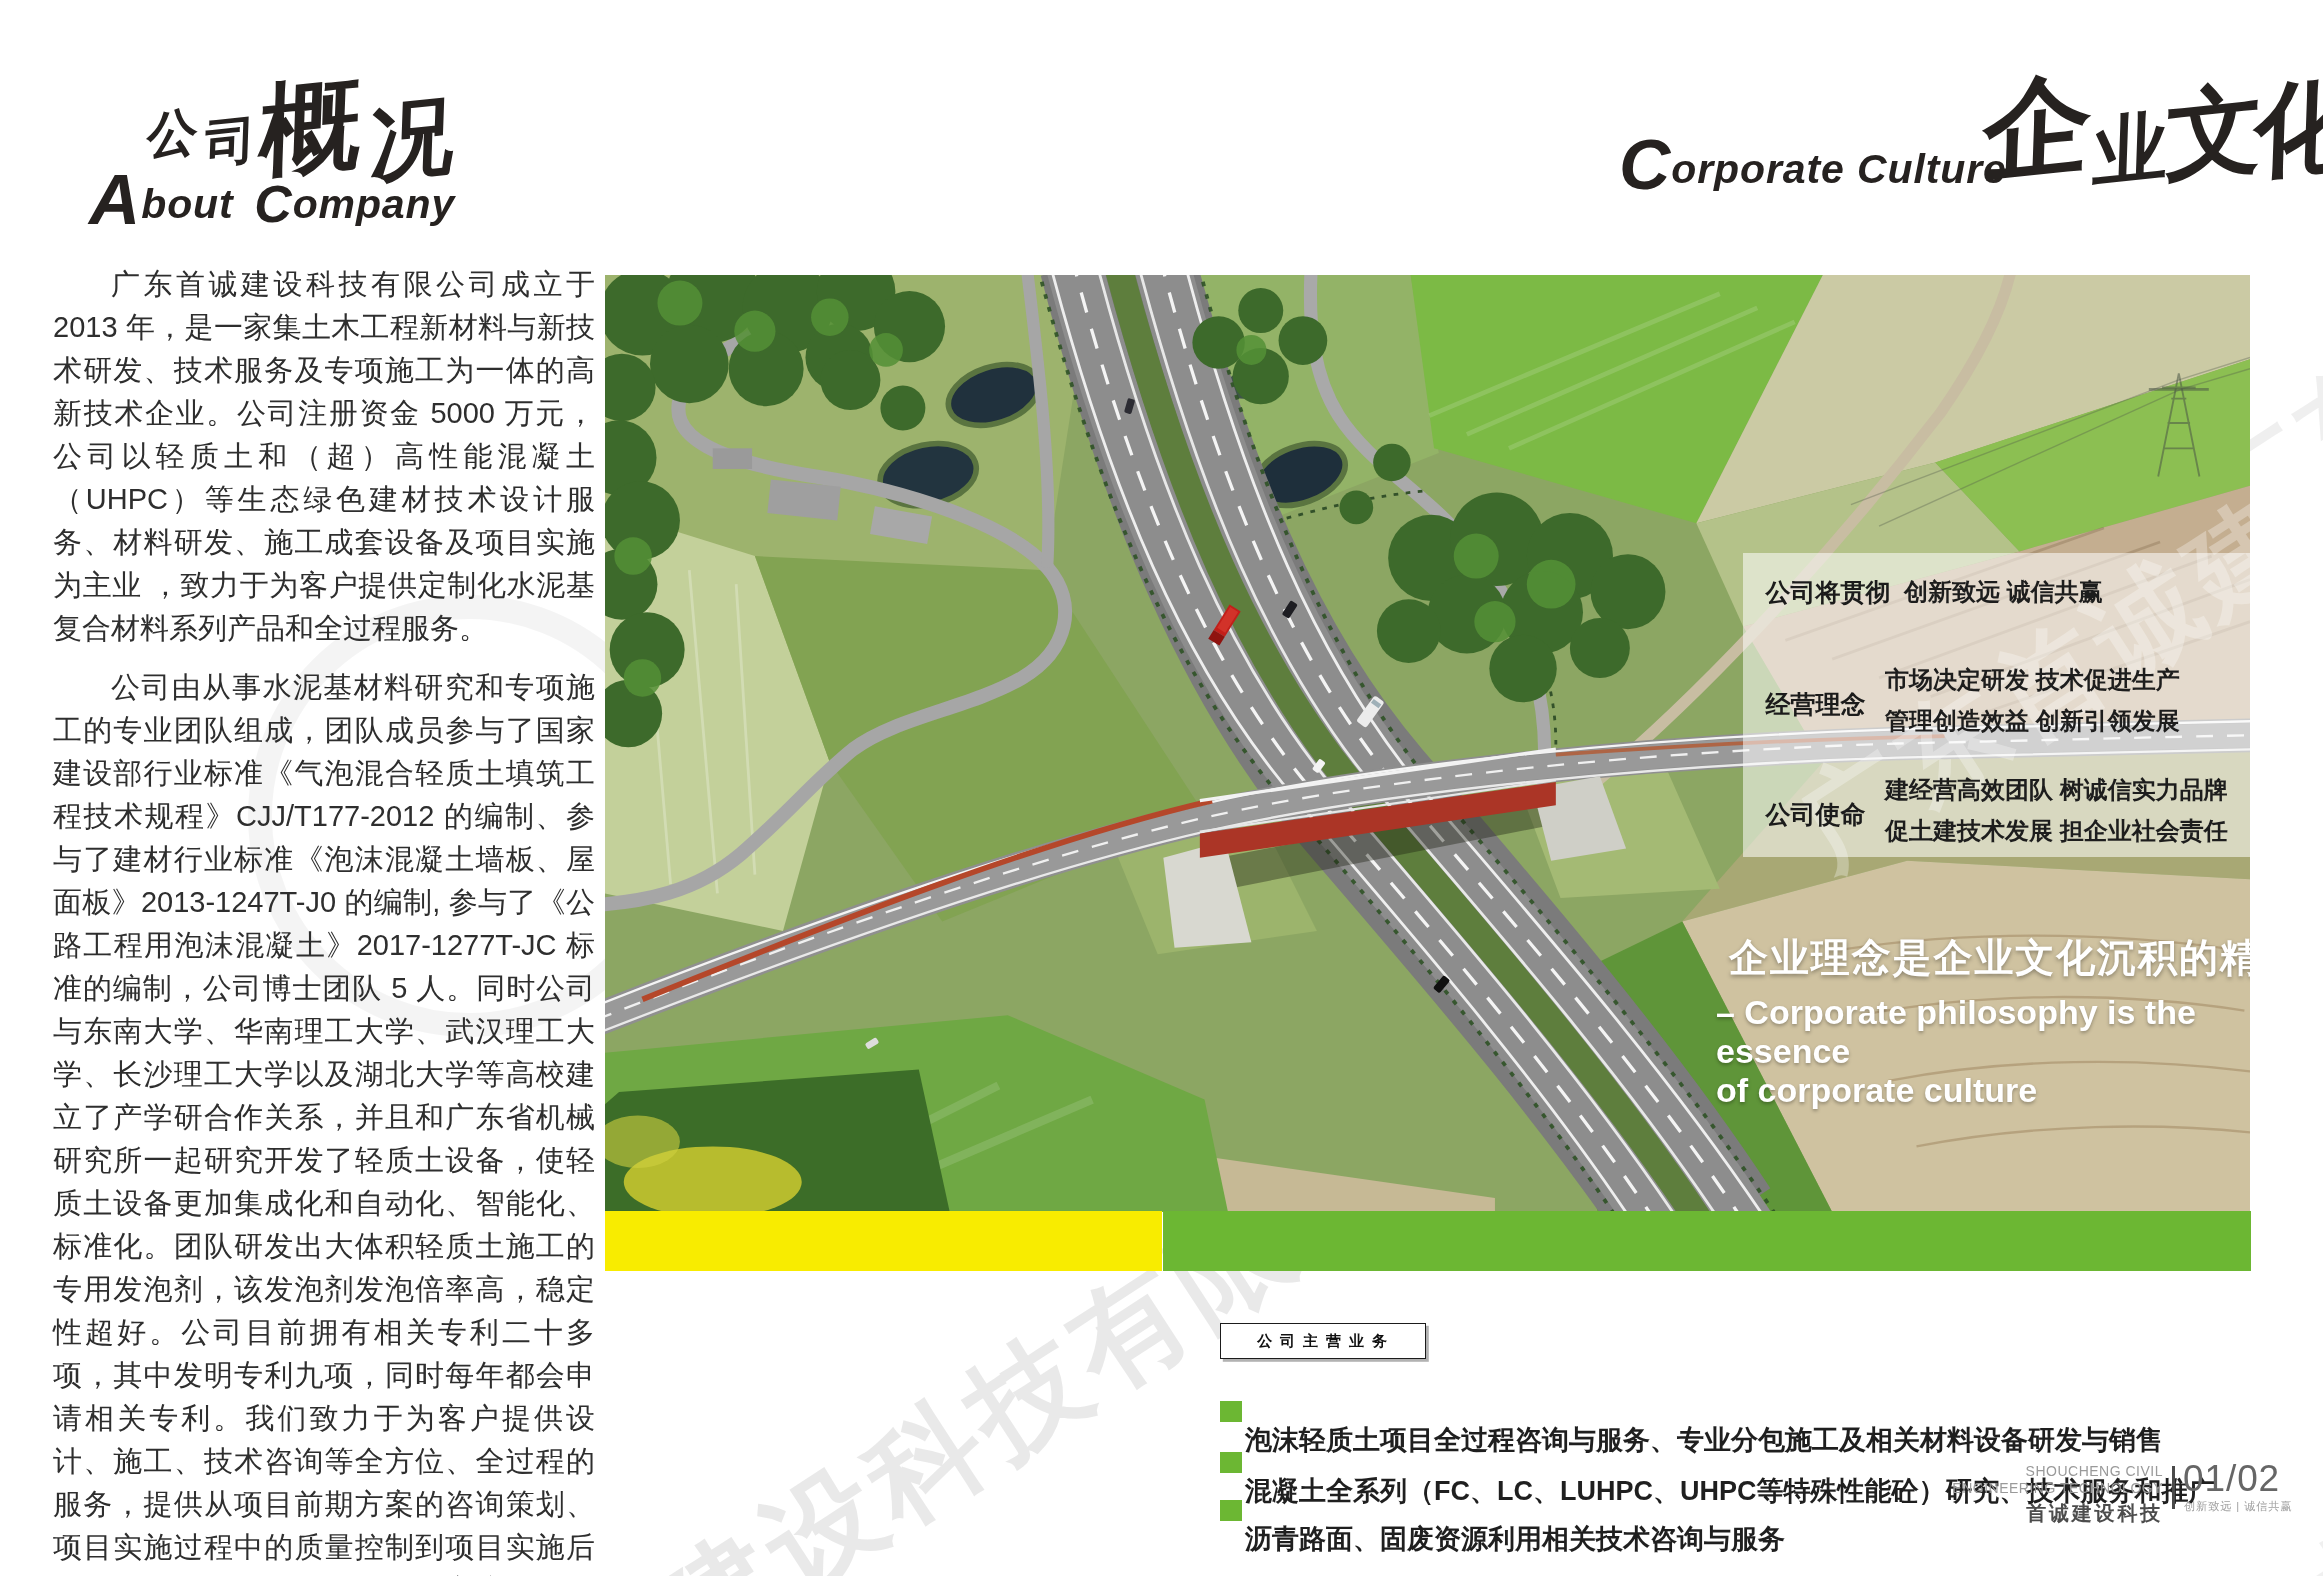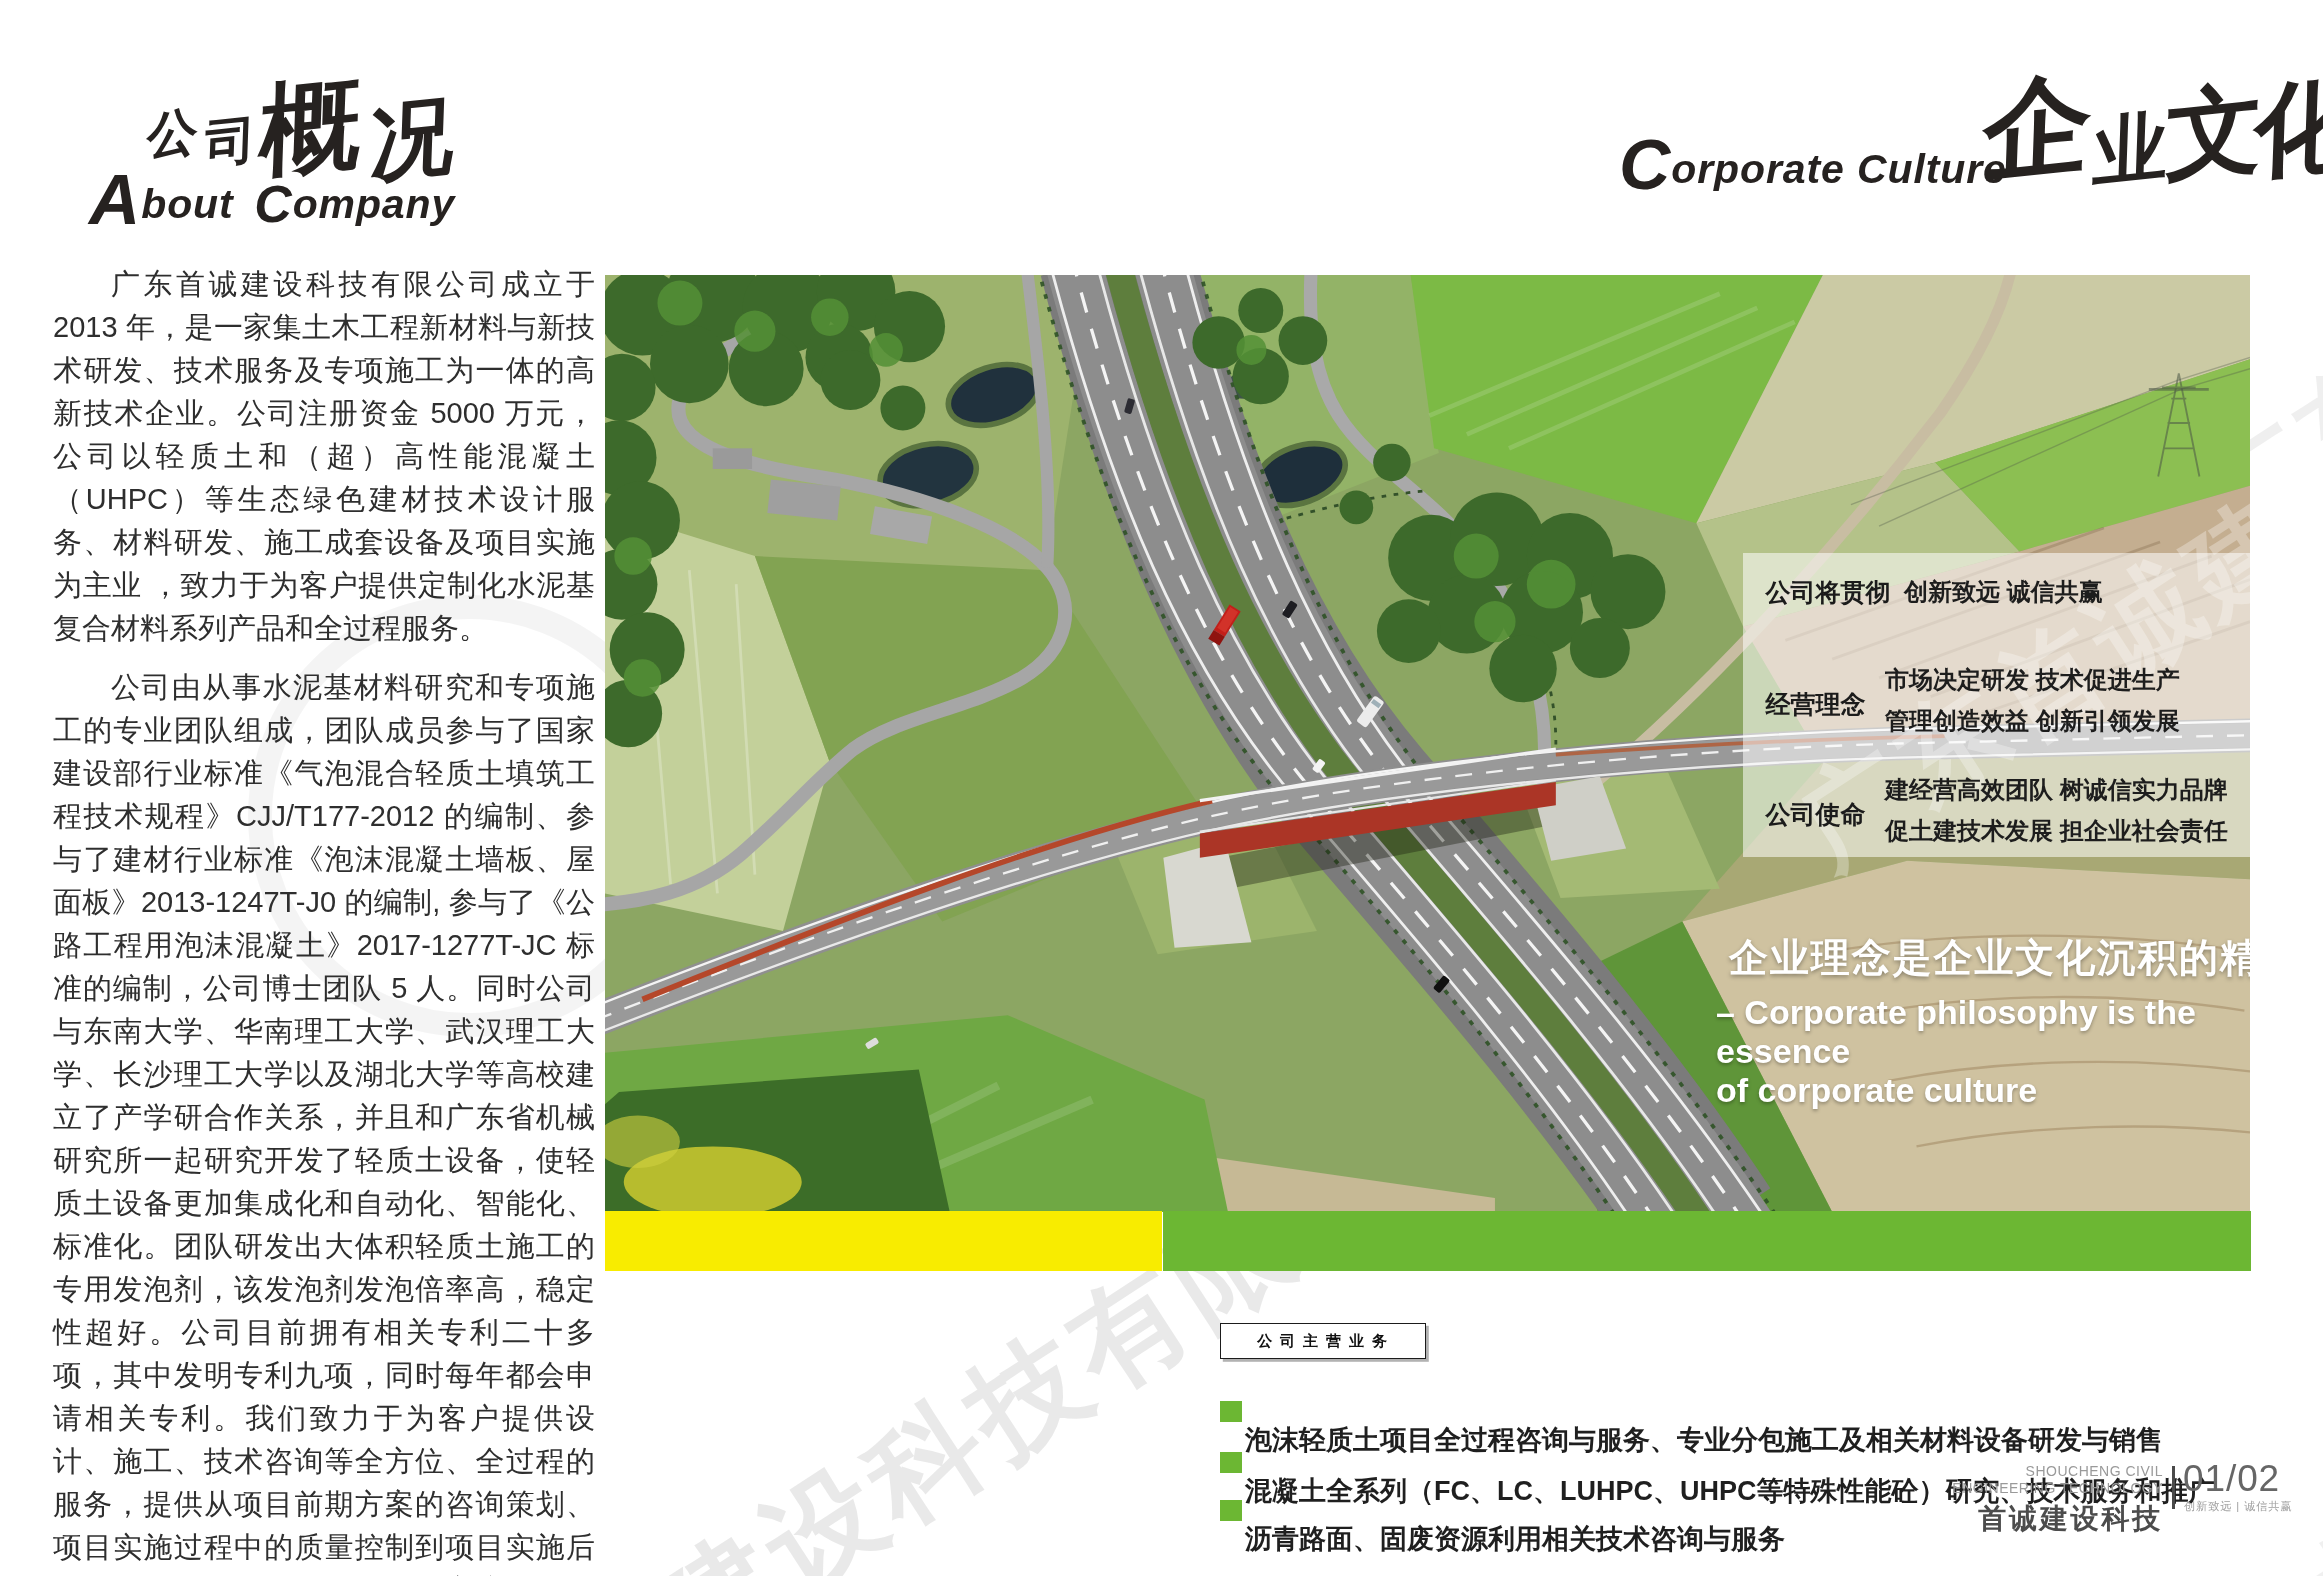--- a/index.html
+++ b/index.html
@@ -63,21 +63,21 @@
              display:flex;align-items:center;justify-content:center;
              font-size:15px;font-weight:600;color:#111;letter-spacing:1.9px;white-space:nowrap;}
   .biz-item{position:absolute;left:1220px;display:flex;align-items:flex-start;flex-direction:column;}
   .biz-sq{width:21.5px;height:21.5px;margin-top:6.6px;flex:0 0 auto;}
   .biz-text{margin-left:25px;font-size:27px;font-weight:600;color:#1f1f1f;white-space:nowrap;}
   .bi1{top:1394px;} .bi2{top:1445px;} .bi3{top:1493px;}
 
   
   .footer-co{position:absolute;left:1893px;top:1463px;width:270px;text-align:right;}
   .f-en{font-size:14px;line-height:17px;color:#9a9a9a;letter-spacing:0.5px;}
-  .f-cn{font-size:28px;font-weight:700;color:#4c4c4c;letter-spacing:2.8px;margin-top:2.8px;}
+  .f-cn{font-size:20px;font-weight:700;color:#4c4c4c;letter-spacing:2.8px;margin-top:2.8px;}
   .footer-div{position:absolute;left:2172px;top:1466px;width:2.8px;height:43px;background:#4a4a4a;}
   .footer-page{position:absolute;left:2183px;top:1458px;font-size:37px;color:#666;letter-spacing:0.9px;}
   .footer-slogan{position:absolute;left:2184px;top:1499px;font-size:11.2px;color:#a0a0a0;letter-spacing:0.9px;white-space:nowrap;}
 </style>
 </head>
 <body>
 
 <div class="page">
 
   <div class="wm wm-bottom">广东首诚建设科技有限公司</div>

